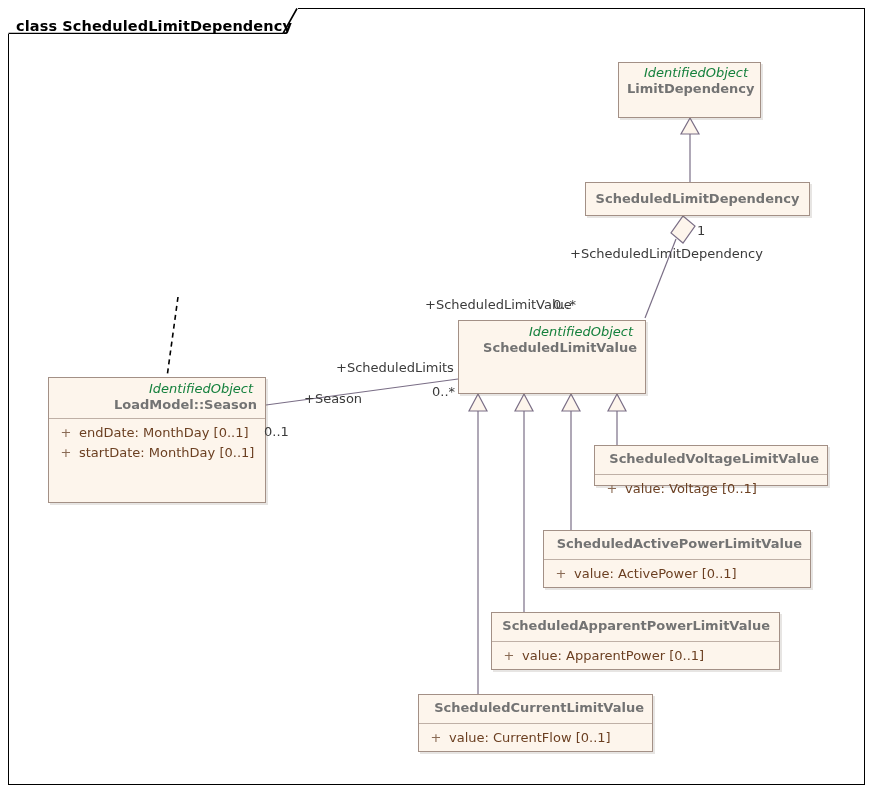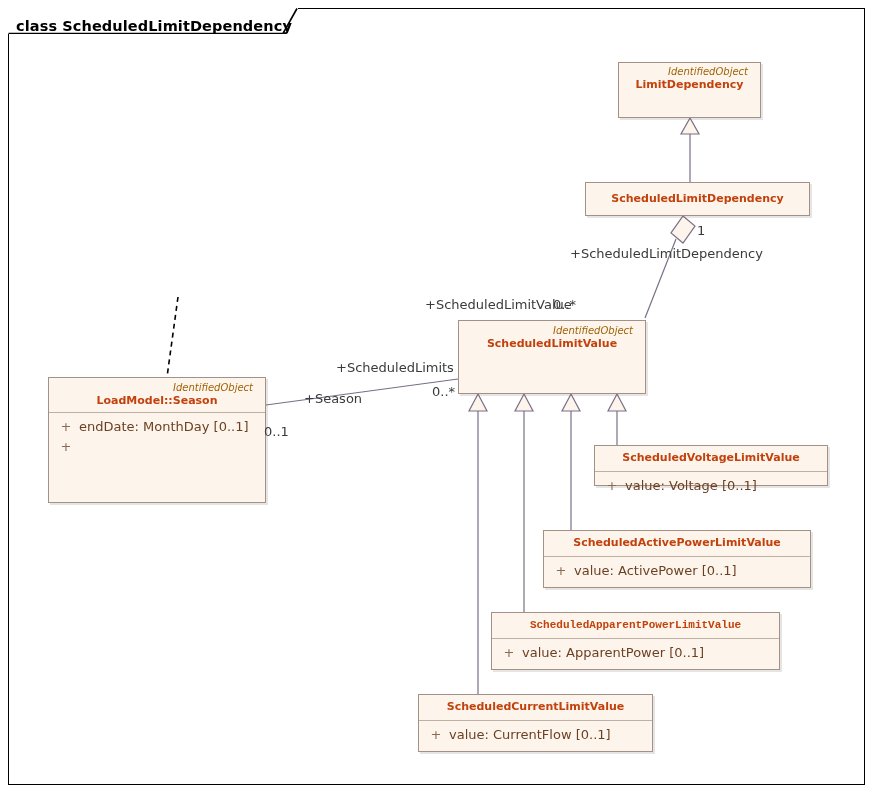--- a/index.html
+++ b/index.html
@@ -53,33 +53,34 @@
     border:1px solid #a39086;
     box-shadow:2px 2px 0 rgba(120,110,100,.18);
   }
   .cls .hdr{
     padding:3px 8px 4px 8px;
     text-align:center;
   }
   .cls .stereo{
     display:block;
     font-style:italic;
-    font-size:10px;
-    color:#a16207;
+    font-size:13px;
+    color:#15803d;
     text-align:right;
     padding-right:4px;
     line-height:1.15;
   }
   .cls .cname{
     display:block;
-    font-size:11px;
+    font-size:13px;
     font-weight:bold;
-    color:#c2410c;
+    color:#737373;
     line-height:1.3;
     white-space:nowrap;
+    text-align:right;
   }
   .cls .sep{
     border-top:1px solid #bfb0a6;
     height:0;
     font-size:0;
   }
   .cls .attrs{
     padding:4px 4px 5px 4px;
   }
   .attr{
@@ -209,20 +210,21 @@
       <span class="cname">LoadModel::Season</span>
     </div>
     <div class="sep"></div>
     <div class="attrs">
       <div class="attr">
         <span class="vis">+</span>
         <span>endDate: MonthDay [0..1]</span>
       </div>
       <div class="attr">
         <span class="vis">+</span>
+        <span>startDate: MonthDay [0..1]</span>
       </div>
     </div>
   </div>
 
   <div class="cls" style="left:594px;top:445px;width:234px;height:41px;">
     <div class="hdr" style="padding:5px 8px 6px;">
       <span class="cname">ScheduledVoltageLimitValue</span>
     </div>
     <div class="sep"></div>
     <div class="attrs">
@@ -240,21 +242,21 @@
     <div class="sep"></div>
     <div class="attrs">
       <div class="attr">
         <span class="vis">+</span>
         <span>value: ActivePower [0..1]</span>
       </div>
     </div>
   </div>
 
   <div class="cls" style="left:491px;top:612px;width:289px;height:58px;">
-    <div class="hdr" style="padding:5px 9px 6px;font-family:Liberation Mono, monospace;">
+    <div class="hdr" style="padding:5px 9px 6px;">
       <span class="cname">ScheduledApparentPowerLimitValue</span>
     </div>
     <div class="sep"></div>
     <div class="attrs">
       <div class="attr">
         <span class="vis">+</span>
         <span>value: ApparentPower [0..1]</span>
       </div>
     </div>
   </div>

